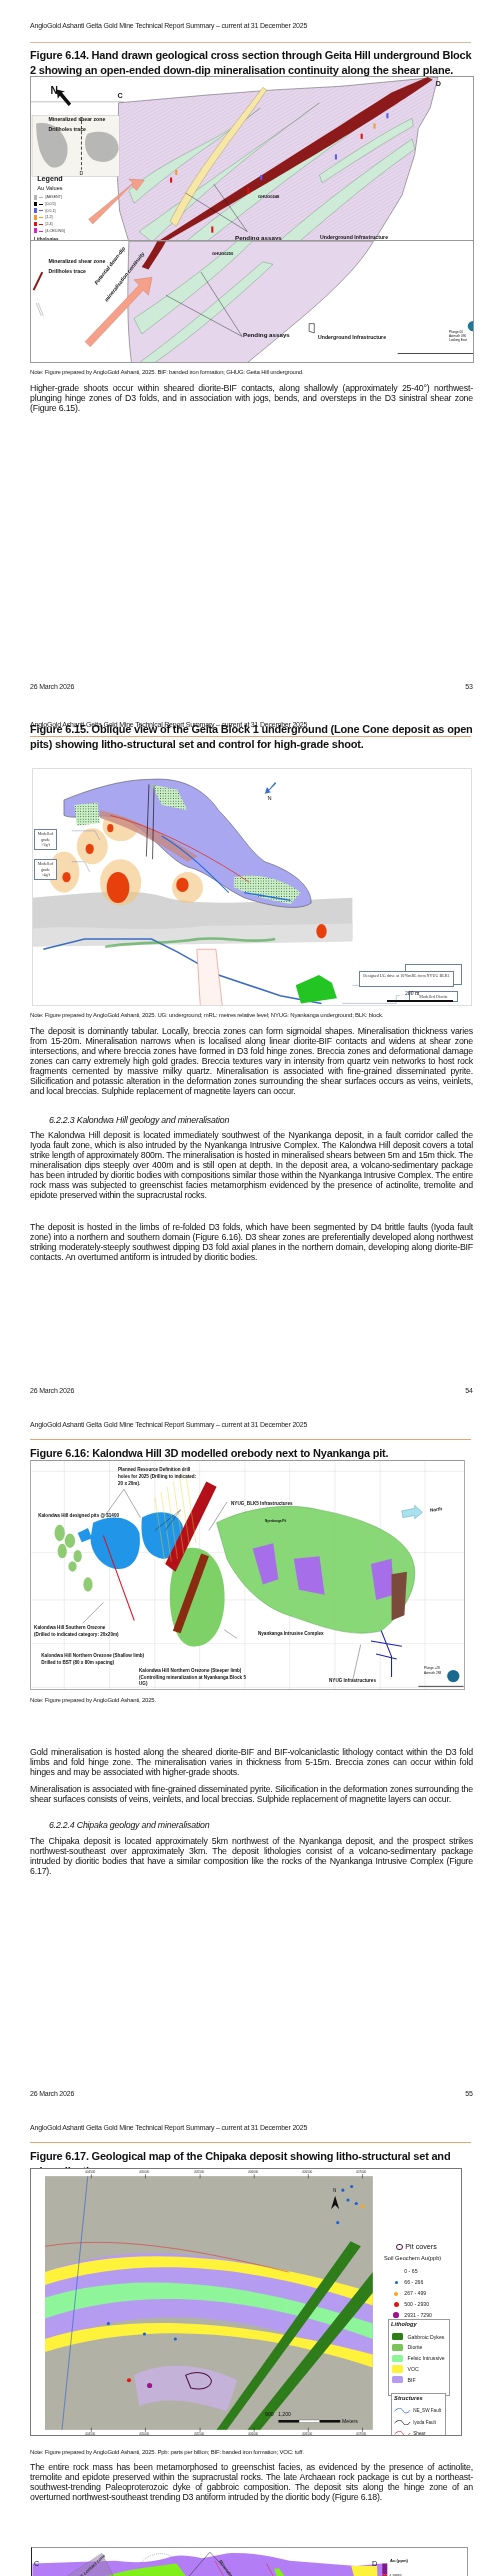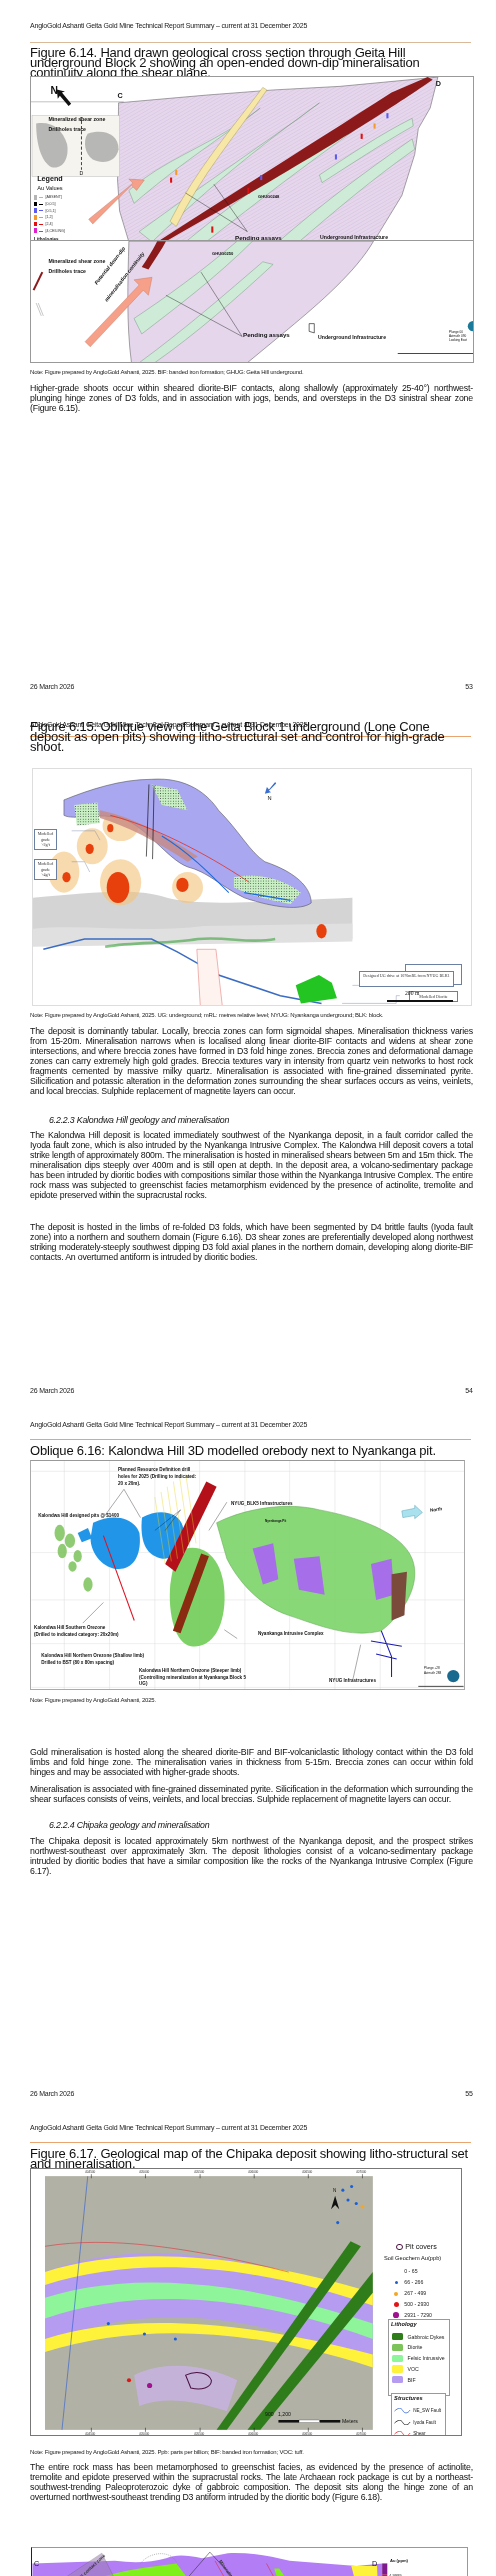--- a/index.html
+++ b/index.html
@@ -2,21 +2,21 @@
 <html style="font-size:8.2px"><head>
 <meta charset="utf-8">
 <style>
   * { box-sizing: border-box; margin: 0; padding: 0; }
   html, body { width: 497px; background: #ffffff; }
   body { font-family: "Liberation Sans Narrow", "Liberation Sans", sans-serif; color: #111; }
   .page { position: relative; width: 497px; background: #fff; }
   .run-header { position: absolute; left: 30px; font-size: 7px; color: #1a1a1a; letter-spacing: -0.2px; }
   .rule { position: absolute; left: 30px; width: 441px; height: 1px; background: #e9a56f; }
   .rule.first { background: #d9b99a; }
-  .fig-title { position: absolute; left: 30px; width: 443px; font-size: 13px; line-height: 10px; color: #111; letter-spacing: -0.2px; }
+  .fig-title { position: absolute; left: 30px; width: 443px; font-size: 11px; line-height: 15px; color: #111; letter-spacing: -0.2px; font-weight: bold; }
   .note { position: absolute; left: 30px; width: 443px; font-size: 6px; color: #222; letter-spacing: -0.2px; }
   .para { position: absolute; left: 30px; width: 443px; font-size: 8.8px; line-height: 10px; text-align: justify; color: #111; letter-spacing: -0.2px; }
   .subhead { position: absolute; left: 49px; font-size: 8.8px; font-style: italic; color: #111; letter-spacing: -0.2px; }
   .footer-date { position: absolute; left: 30px; font-size: 7px; color: #1a1a1a; letter-spacing: -0.2px; }
   .footer-page { position: absolute; right: 24px; font-size: 7px; color: #1a1a1a; }
   .figure { position: absolute; border: 0.5px solid #999; background: #fff; overflow: hidden; }
   .lbl { position: absolute; font-family: "Liberation Sans", sans-serif; color: #111; white-space: nowrap; }
   .lbl.b { font-weight: bold; }
   .box-lbl { position: absolute; border: 0.5px solid #6b7fa3; background: #fff; font-family: "Liberation Serif", serif; font-size: 4.1px; color: #333; text-align: center; padding: 1px 2.1px; line-height: 5.7px; }
   svg { display: block; }
@@ -229,21 +229,21 @@
   <div class="para" style="top:1026px;">The deposit is dominantly tabular. Locally, breccia zones can form sigmoidal shapes. Mineralisation thickness varies from 15-20m. Mineralisation narrows when is localised along linear diorite-BIF contacts and widens at shear zone intersections, and where breccia zones have formed in D3 fold hinge zones. Breccia zones and deformational damage zones can carry extremely high gold grades. Breccia textures vary in intensity from quartz vein networks to host rock fragments cemented by massive milky quartz. Mineralisation is associated with fine-grained disseminated pyrite. Silicification and potassic alteration in the deformation zones surrounding the shear surfaces occurs as veins, veinlets, and local breccias. Sulphide replacement of magnetite layers can occur.</div>
   <div class="subhead" style="top:1115px;">6.2.2.3 Kalondwa Hill geology and mineralisation</div>
   <div class="para" style="top:1130px;">The Kalondwa Hill deposit is located immediately southwest of the Nyankanga deposit, in a fault corridor called the Iyoda fault zone, which is also intruded by the Nyankanga Intrusive Complex. The Kalondwa Hill deposit covers a total strike length of approximately 800m. The mineralisation is hosted in mineralised shears between 5m and 15m thick. The mineralisation dips steeply over 400m and is still open at depth. In the deposit area, a volcano-sedimentary package has been intruded by dioritic bodies with compositions similar those within the Nyankanga Intrusive Complex. The entire rock mass was subjected to greenschist facies metamorphism evidenced by the presence of actinolite, tremolite and epidote preserved within the supracrustal rocks.</div>
   <div class="para" style="top:1222px;">The deposit is hosted in the limbs of re-folded D3 folds, which have been segmented by D4 brittle faults (Iyoda fault zone) into a northern and southern domain (Figure 6.16). D3 shear zones are preferentially developed along northwest striking moderately-steeply southwest dipping D3 fold axial planes in the northern domain, developing along diorite-BIF contacts. An overturned antiform is intruded by dioritic bodies.</div>
 
   <div class="footer-date" style="top:1387px;">26 March 2026</div>
   <div class="footer-page" style="top:1387px;">54</div>
 
   <div class="run-header" style="top:1421px;">AngloGold Ashanti Geita Gold Mine Technical Report Summary – current at 31 December 2025</div>
   <div class="rule" style="top:1439px;"></div>
-  <div class="fig-title" style="top:1446px;">Oblique 6.16: Kalondwa Hill 3D modelled orebody next to Nyankanga pit.</div>
+  <div class="fig-title" style="top:1446px;">Figure 6.16: Kalondwa Hill 3D modelled orebody next to Nyankanga pit.</div>
 
   <div class="figure" style="left:30px; top:1460px; width:435px; height:230px; border-color:#aaa; border-top:1px solid #999;">
     <svg width="435" height="230" viewBox="0 0 844 447">
 
       <g stroke="#ddd" stroke-width="1">
         <line x1="0" y1="20" x2="844" y2="20"></line>
           <line x1="0" y1="178" x2="844" y2="178"></line>
           <line x1="0" y1="270" x2="844" y2="270"></line>
           <line x1="0" y1="355" x2="844" y2="355"></line>
           <line x1="0" y1="440" x2="844" y2="440"></line>
@@ -332,21 +332,21 @@
     </div>
     <div class="lbl b" style="left:298px; top:217px; font-size:4.6px;">NYUG Infrastructures</div>
     <div class="lbl" style="left:393px; top:205px; font-size:3.1px; line-height:4.6px;">
       <div>Plunge +28</div>
       <div>Azimuth 288</div>
     </div>
   </div>
 
   <div class="note" style="top:1697px;">Note: Figure prepared by AngloGold Ashanti, 2025.</div>
   <div class="para" style="top:1747px;">Gold mineralisation is hosted along the sheared diorite-BIF and BIF-volcaniclastic lithology contact within the D3 fold limbs and fold hinge zone. The mineralisation varies in thickness from 5-15m. Breccia zones can occur within fold hinges and may be associated with higher-grade shoots.</div>
-  <div class="para" style="top:1784px;">Mineralisation is associated with fine-grained disseminated pyrite. Silicification in the deformation which surrounding the shear surfaces consists of veins, veinlets, and local breccias. Sulphide replacement of magnetite layers can occur.</div>
+  <div class="para" style="top:1784px;">Mineralisation is associated with fine-grained disseminated pyrite. Silicification in the deformation zones surrounding the shear surfaces consists of veins, veinlets, and local breccias. Sulphide replacement of magnetite layers can occur.</div>
   <div class="subhead" style="top:1820px;">6.2.2.4 Chipaka geology and mineralisation</div>
   <div class="para" style="top:1836px;">The Chipaka deposit is located approximately 5km northwest of the Nyankanga deposit, and the prospect strikes northwest-southeast over approximately 3km. The deposit lithologies consist of a volcano-sedimentary package intruded by dioritic bodies that have a similar composition like the rocks of the Nyankanga Intrusive Complex (Figure 6.17).</div>
 
   <div class="footer-date" style="top:2090px;">26 March 2026</div>
   <div class="footer-page" style="top:2090px;">55</div>
 
   <div class="run-header" style="top:2124px;">AngloGold Ashanti Geita Gold Mine Technical Report Summary – current at 31 December 2025</div>
   <div class="rule" style="top:2142px;"></div>
   <div class="fig-title" style="top:2149px;">Figure 6.17. Geological map of the Chipaka deposit showing litho-structural set and mineralisation.</div>
 

